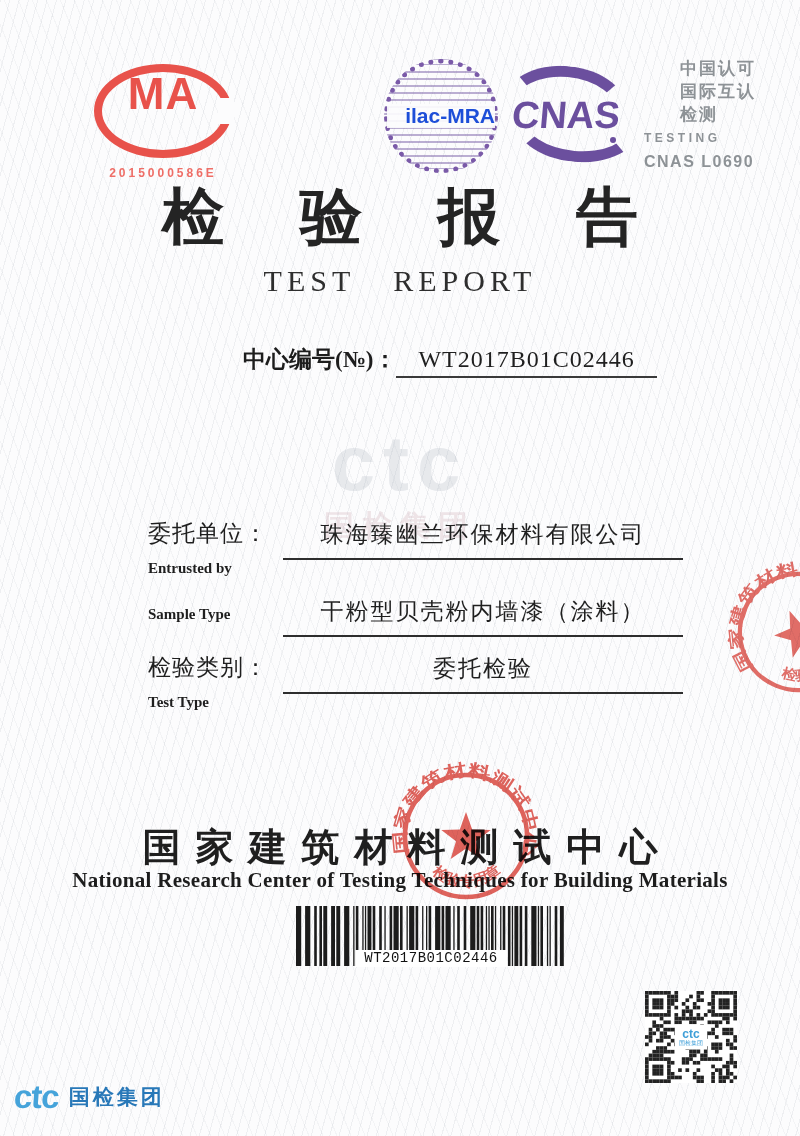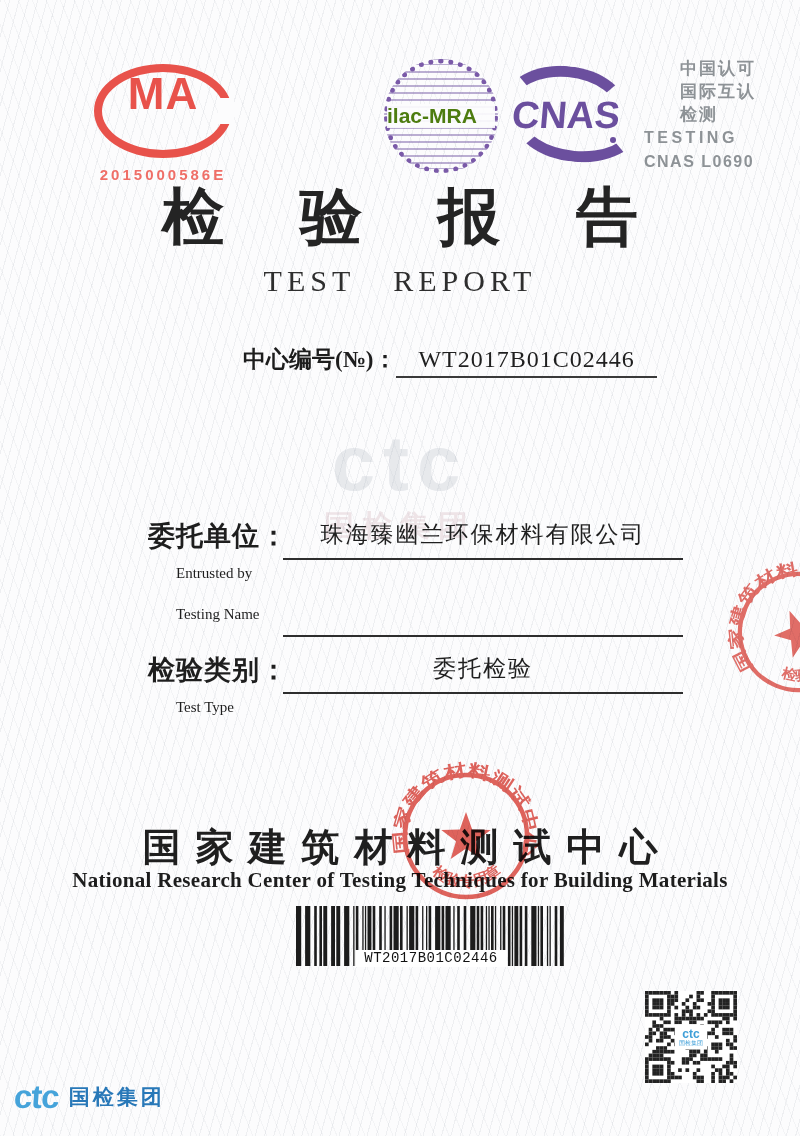--- a/index.html
+++ b/index.html
@@ -12,43 +12,43 @@
     font-family:"Liberation Serif", serif;color:#222;
   }
   .abs{position:absolute;}
 
   
   #cma-wrap{left:88px;top:64px;width:150px;text-align:center;}
   .cma-oval{position:relative;width:122px;height:78px;margin:0 auto;border:8px solid #e8524b;border-radius:50%;
     display:flex;justify-content:center;}
   .cma-gap{position:absolute;right:-10px;top:50%;transform:translateY(-50%);width:16px;height:26px;background:#fcfcfd;}
   .cma-letters{font-family:"Liberation Sans",sans-serif;font-weight:bold;font-size:44px;color:#e8524b;letter-spacing:1px;line-height:1;}
-  .cma-number{margin-top:8px;font-family:"Liberation Sans",sans-serif;font-weight:bold;font-size:15px;color:#ef6e67;letter-spacing:3px;}
+  .cma-number{margin-top:8px;font-family:"Liberation Sans",sans-serif;font-weight:bold;font-size:12px;color:#ef6e67;letter-spacing:3px;}
 
   
   #ilac{left:384px;top:59px;width:104px;height:104px;border:5px dotted #7a5aa8;border-radius:50%;
     background:repeating-linear-gradient(180deg, rgba(108,80,158,0.45) 0 1.5px, transparent 1.5px 7px);}
   .ilac-band{position:absolute;top:50%;left:-2px;right:-2px;transform:translateY(-50%);
-    background:rgba(252,252,253,0.92);padding:0 0;text-align:left;
-    font-family:"Liberation Sans",sans-serif;font-weight:bold;font-size:21px;color:#4d7c0f;}
+    background:rgba(252,252,253,0.92);padding:0 0;text-align:right;
+    font-family:"Liberation Sans",sans-serif;font-weight:bold;font-size:21px;color:#1d4ed8;}
 
   
   #cnas{left:502px;top:68px;width:128px;height:92px;}
   .cnas-arc-top{position:absolute;left:0;top:-2px;width:104px;height:64px;border:11px solid transparent;
     border-top-color:#6b4f9e;border-radius:50%;transform:rotate(5deg);}
   .cnas-arc-bottom{position:absolute;left:12px;bottom:-2px;width:104px;height:56px;border:11px solid transparent;
     border-bottom-color:#6b4f9e;border-radius:50%;transform:rotate(5deg);}
   .cnas-text{position:absolute;left:0;right:0;top:26px;text-align:center;font-family:"Liberation Sans",sans-serif;
     font-weight:800;font-size:38px;color:#6b4f9e;transform:skewX(-5deg);letter-spacing:0;}
   .cnas-dot{position:absolute;right:14px;bottom:17px;width:6px;height:6px;border-radius:50%;background:#6b4f9e;}
 
   
   #accred{left:644px;top:57px;font-family:"Liberation Sans",sans-serif;font-weight:bold;color:#8d9296;}
   #accred .zh{font-size:17px;line-height:23px;letter-spacing:2px;padding-left:36px;}
-  #accred .en1{font-size:16px;line-height:24px;letter-spacing:3.5px;}
+  #accred .en1{font-size:12px;line-height:24px;letter-spacing:3.5px;}
   #accred .en2{font-size:16px;line-height:24px;letter-spacing:1.5px;}
 
   
   #title-zh{left:0;right:0;top:182px;text-align:center;font-size:62px;font-weight:bold;color:#242424;
     letter-spacing:76px;padding-left:76px;line-height:1.15;}
   #title-en{left:0;right:0;top:264px;text-align:center;font-size:30px;color:#2e2e2e;
     letter-spacing:5px;word-spacing:26px;}
 
   
   #report-no{left:243px;top:344px;display:flex;align-items:baseline;}
@@ -56,22 +56,22 @@
   #report-no .val{font-size:24px;color:#1f1f1f;letter-spacing:1px;border-bottom:2px solid #3a3a3a;padding:0 22px 3px;}
 
   
   #watermark{left:0;right:0;top:424px;text-align:center;pointer-events:none;}
   #watermark .w1{font-family:"Liberation Sans",sans-serif;font-weight:800;font-size:78px;line-height:1;
     color:rgba(170,178,190,0.26);letter-spacing:8px;}
   #watermark .w2{margin-top:4px;font-weight:bold;font-size:30px;color:rgba(205,172,182,0.30);letter-spacing:8px;}
 
   
   .field-row{position:absolute;left:148px;width:540px;height:72px;}
-  .f-label{font-size:27px;font-weight:bold;color:#1e1e1e;letter-spacing:1px;}
-  .f-sub{margin-top:11px;font-size:15px;font-weight:normal;color:#1e1e1e;margin-left:28px;}
+  .f-label{font-size:23px;font-weight:normal;color:#1e1e1e;letter-spacing:1px;}
+  .f-sub{margin-top:11px;font-size:15px;font-weight:bold;color:#1e1e1e;}
   .f-line{position:absolute;left:135px;top:40px;width:400px;height:2px;background:#2e2e2e;}
   .f-value{position:absolute;left:135px;top:1px;width:400px;text-align:center;font-size:23px;color:#1f1f1f;letter-spacing:2px;}
   #row-0{top:518px;} #row-1{top:595px;} #row-2{top:652px;}
 
   
   #org-zh{left:0;right:0;top:822px;text-align:center;font-size:38px;font-weight:bold;color:#1f1f1f;
     letter-spacing:15px;padding-left:15px;}
   #org-en{left:0;right:0;top:868px;text-align:center;font-size:21px;font-weight:bold;color:#1d1d1d;letter-spacing:0.3px;}
 
   
@@ -143,21 +143,22 @@
     <div class="w2">国检集团</div>
   </div>
 
   <div class="field-row" id="row-0">
     <div class="f-label">委托单位：</div>
     <div class="f-sub">Entrusted by</div>
     <div class="f-value">珠海臻幽兰环保材料有限公司</div>
     <div class="f-line"></div>
   </div>
   <div class="field-row" id="row-1">
-    <div class="f-sub">Testing Name</div>
+    <div class="f-sub">Sample Type</div>
+    <div class="f-value">干粉型贝壳粉内墙漆（涂料）</div>
     <div class="f-line"></div>
   </div>
   <div class="field-row" id="row-2">
     <div class="f-label">检验类别：</div>
     <div class="f-sub">Test Type</div>
     <div class="f-value">委托检验</div>
     <div class="f-line"></div>
   </div>
 
   <div class="abs" id="org-zh">国家建筑材料测试中心</div>

